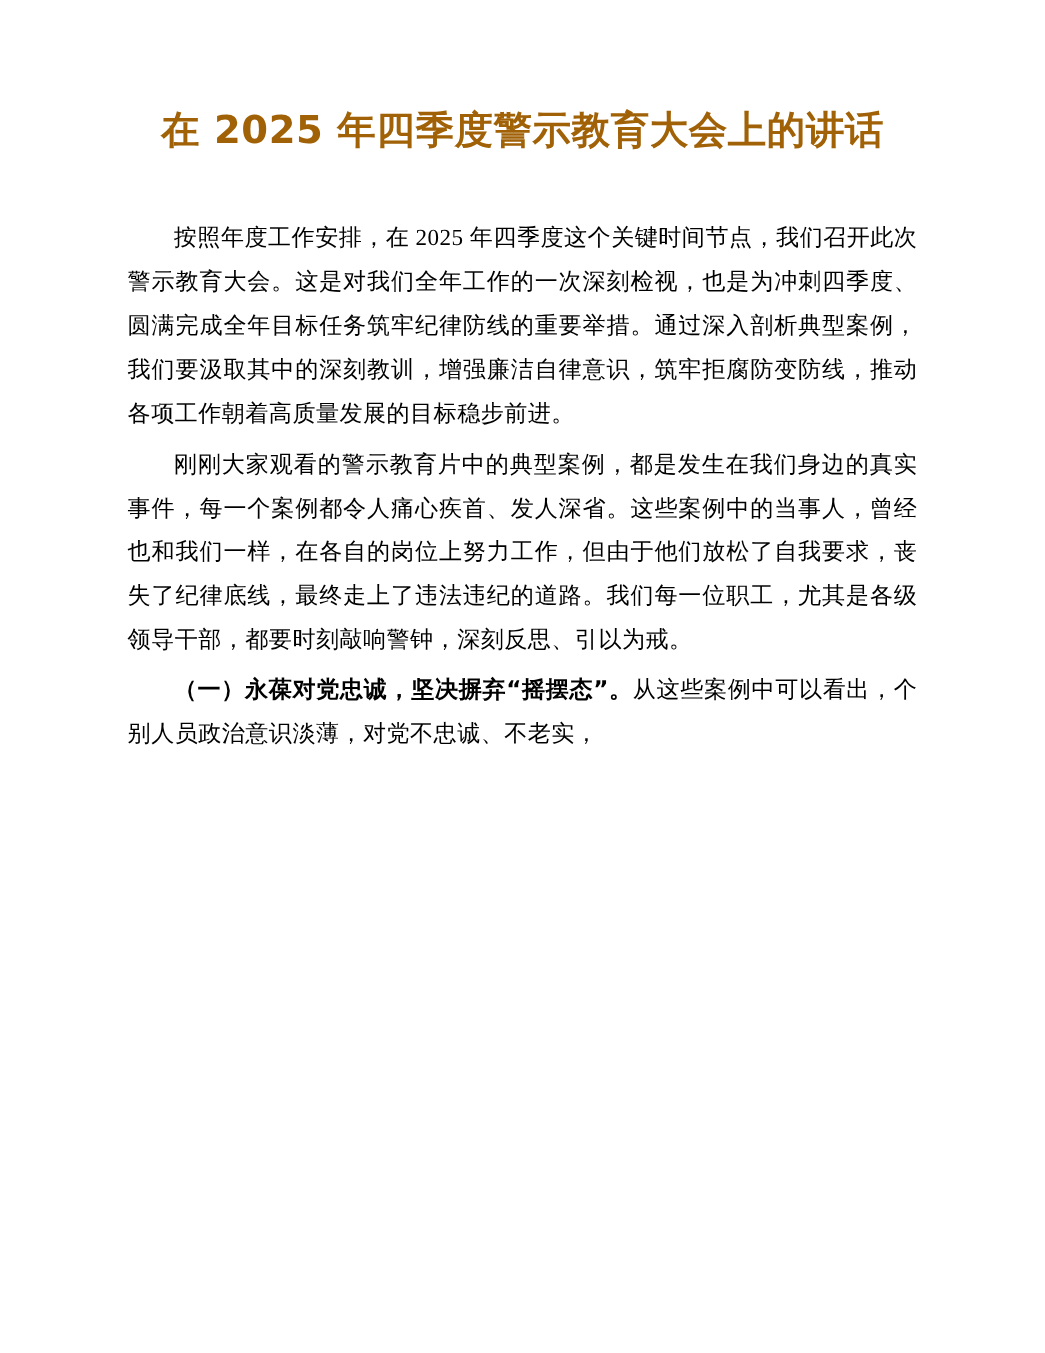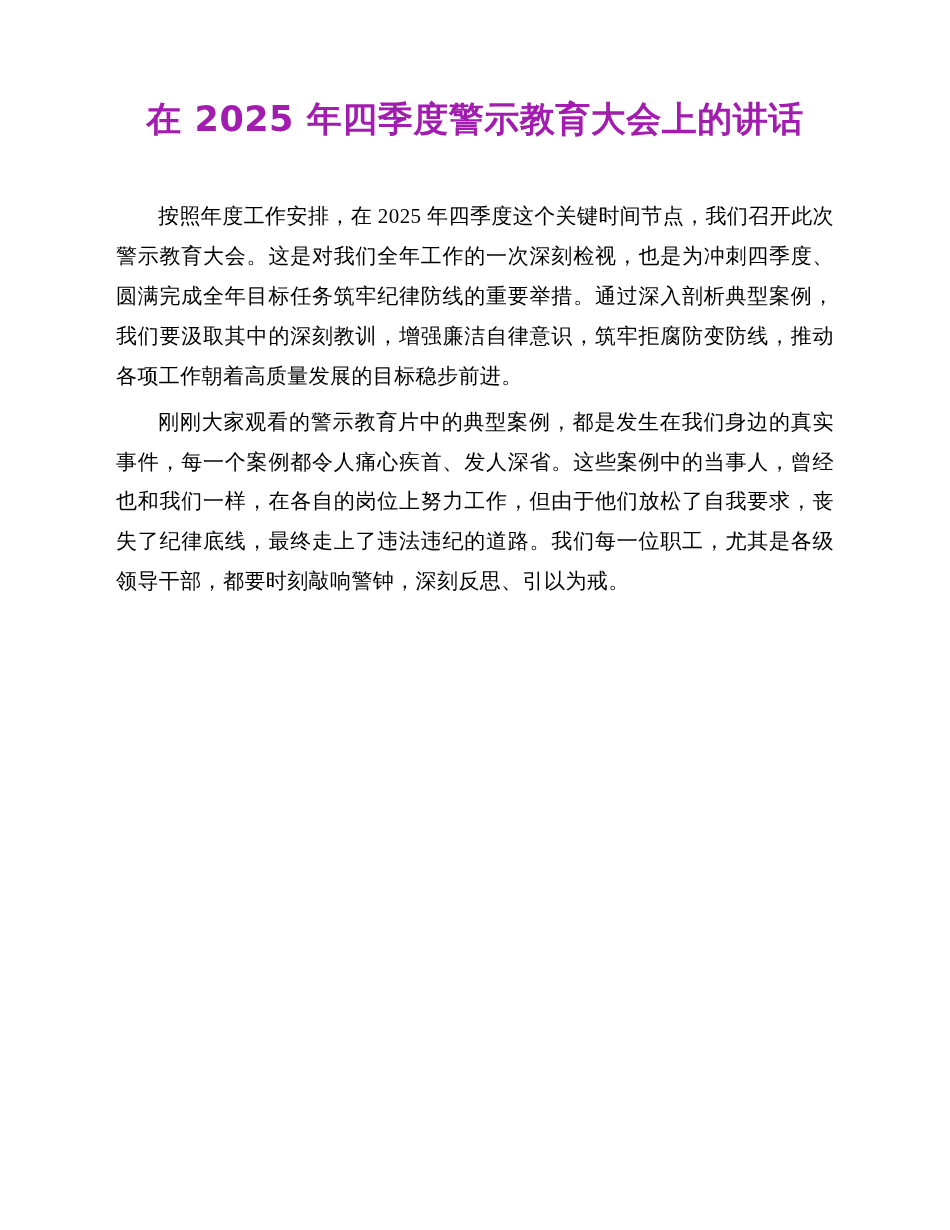--- a/index.html
+++ b/index.html
@@ -23,21 +23,21 @@
     background: #ffffff;
   }
   .doc-title {
     font-family: "DejaVu Sans", "Liberation Sans", sans-serif;
     font-weight: bold;
     font-size: 35px;
     line-height: 1.35;
     text-align: center;
     letter-spacing: 0.5px;
     margin: 0 0 54px 0;
-    color: #a21caf;
+    color: #a16207;
   }
   .salutation {
     font-size: 25.5px;
     line-height: 1.9;
     text-indent: 2em;
     margin: 0 0 6px 0;
     letter-spacing: 0.4px;
   }
   .para {
     font-size: 21px;
@@ -68,14 +68,15 @@
 <div class="page">
 
   <h1 class="doc-title">在 2025 年四季度警示教育大会上的讲话</h1>
 
 
   <p class="para">按照年度工作安排，在 2025 年四季度这个关键时间节点，我们召开此次警示教育大会。这是对我们全年工作的一次深刻检视，也是为冲刺四季度、圆满完成全年目标任务筑牢纪律防线的重要举措。通过深入剖析典型案例，我们要汲取其中的深刻教训，增强廉洁自律意识，筑牢拒腐防变防线，推动各项工作朝着高质量发展的目标稳步前进。</p>
 
 
   <p class="para">刚刚大家观看的警示教育片中的典型案例，都是发生在我们身边的真实事件，每一个案例都令人痛心疾首、发人深省。这些案例中的当事人，曾经也和我们一样，在各自的岗位上努力工作，但由于他们放松了自我要求，丧失了纪律底线，最终走上了违法违纪的道路。我们每一位职工，尤其是各级领导干部，都要时刻敲响警钟，深刻反思、引以为戒。</p>
 
+  <p class="para"><span class="bold-lead">（一）永葆对党忠诚，坚决摒弃“摇摆态”。</span><span>从这些案例中可以看出，个别人员政治意识淡薄，对党不忠诚、不老实，</span></p>
 
 </div>
 
 </body></html>

